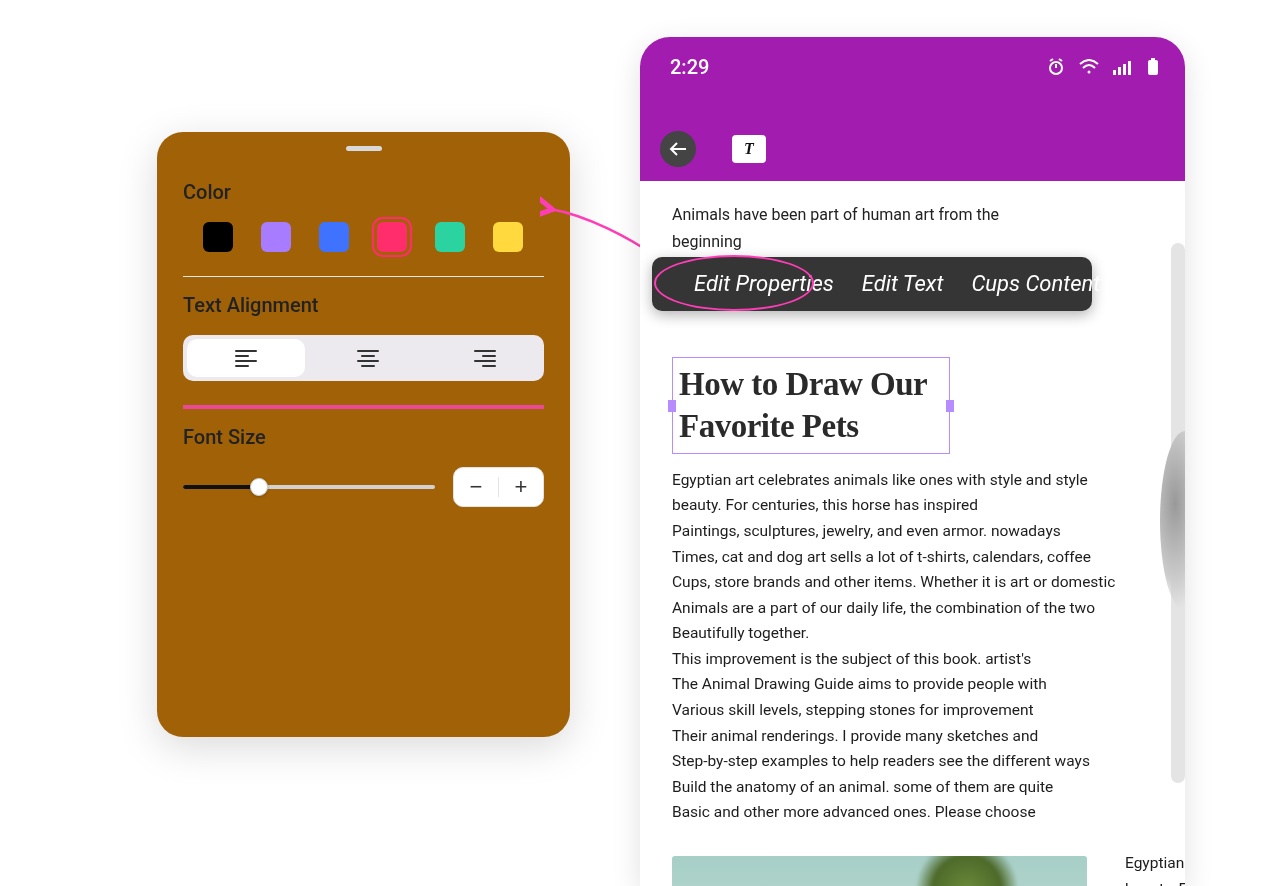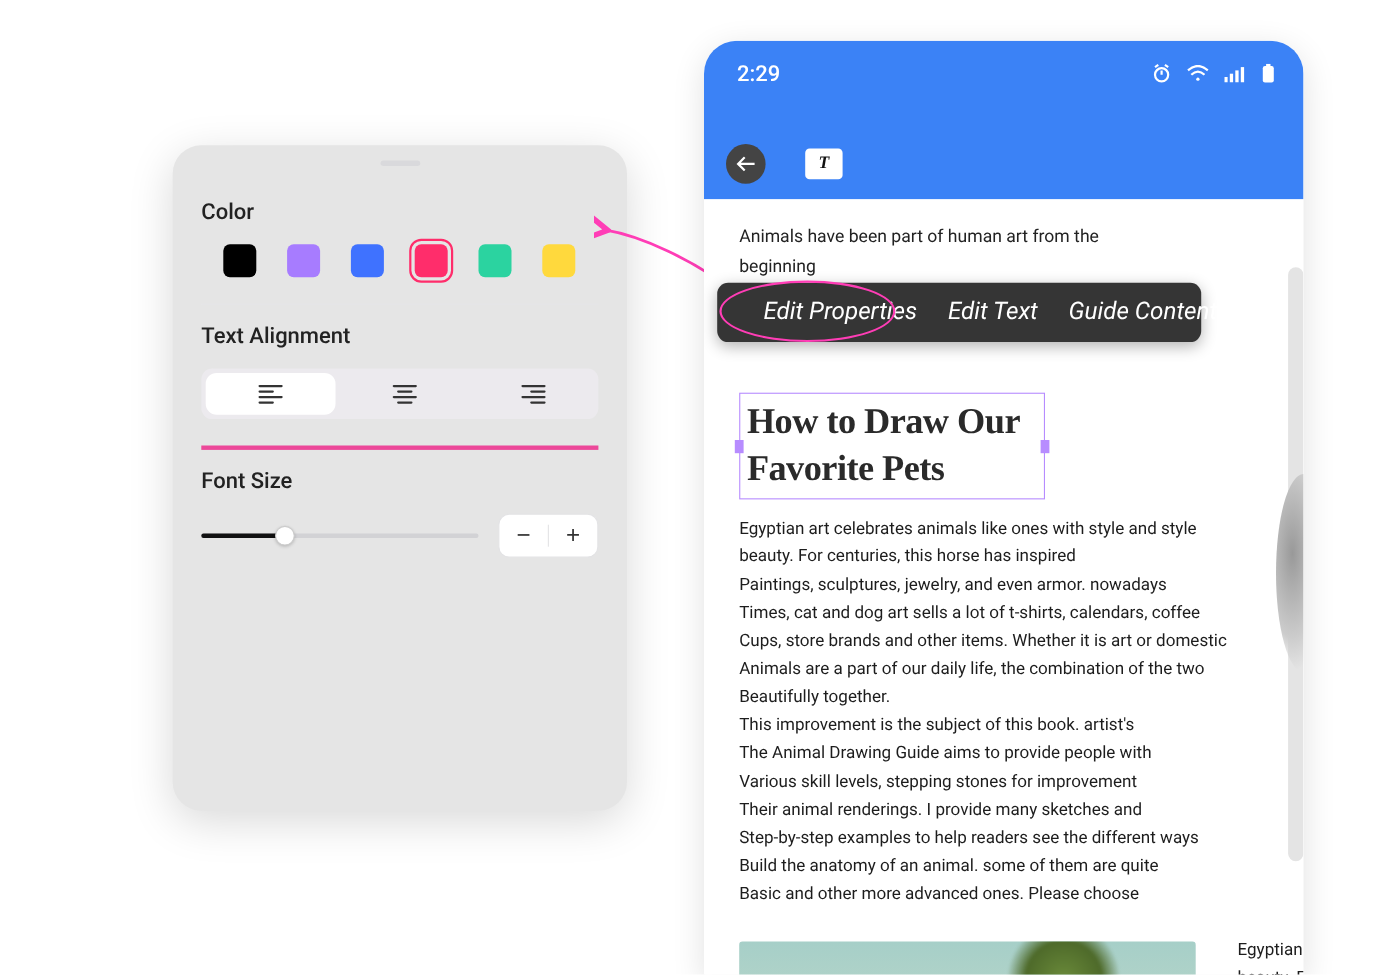--- a/index.html
+++ b/index.html
@@ -12,21 +12,21 @@
     overflow: hidden;
   }
 
   
   .panel {
     position: absolute;
     left: 157px;
     top: 132px;
     width: 413px;
     height: 605px;
-    background: #e5e5e5;
+    background: #a16207;
     border-radius: 26px;
     box-shadow: 0 10px 40px rgba(0,0,0,0.15);
     padding: 32px 26px 20px 26px;
     color: #111;
   }
   .panel-handle {
     position: absolute;
     top: 14px; left: 50%; transform: translateX(-50%);
     width: 36px; height: 5px;
     background: #d9d9dc; border-radius: 3px;
@@ -100,21 +100,21 @@
   
   .phone {
     position: absolute; left: 640px; top: 37px;
     width: 545px; height: 850px;
     background: #fff; color: #111;
     border-radius: 30px 30px 0 0;
     overflow: hidden;
     box-shadow: 0 8px 30px rgba(0,0,0,0.12);
   }
   .phone-header {
-    background: #3b82f6; color: #fff;
+    background: #a21caf; color: #fff;
     height: 144px; position: relative;
   }
   .status-bar {
     display: flex; justify-content: space-between; align-items: center;
     padding: 18px 26px 0 30px; font-size: 20px; font-weight: 500;
   }
   .status-icons { display: flex; gap: 14px; align-items: center; }
   .toolbar {
     position: absolute; bottom: 14px; left: 20px;
     display: flex; align-items: center; gap: 36px;
@@ -321,21 +321,21 @@
   </div>
 
   <div class="doc-body">
     <div class="scrollbar-track"></div>
 
     <div class="top-text">Animals have been part of human art from the beginning</div>
 
     <div class="context-bar">
       <div class="ctx-item">Edit Properties</div>
       <div class="ctx-item">Edit Text</div>
-      <div class="ctx-item">Guide Content</div>
+      <div class="ctx-item">Cups Content</div>
       <div class="ctx-more">⋮</div>
     </div>
     <div class="highlight-oval"></div>
 
     <div class="heading-box">
       <div class="handle-l"></div>
       <div class="handle-r"></div>
       <div class="heading-text">How to Draw Our Favorite Pets</div>
     </div>
 

